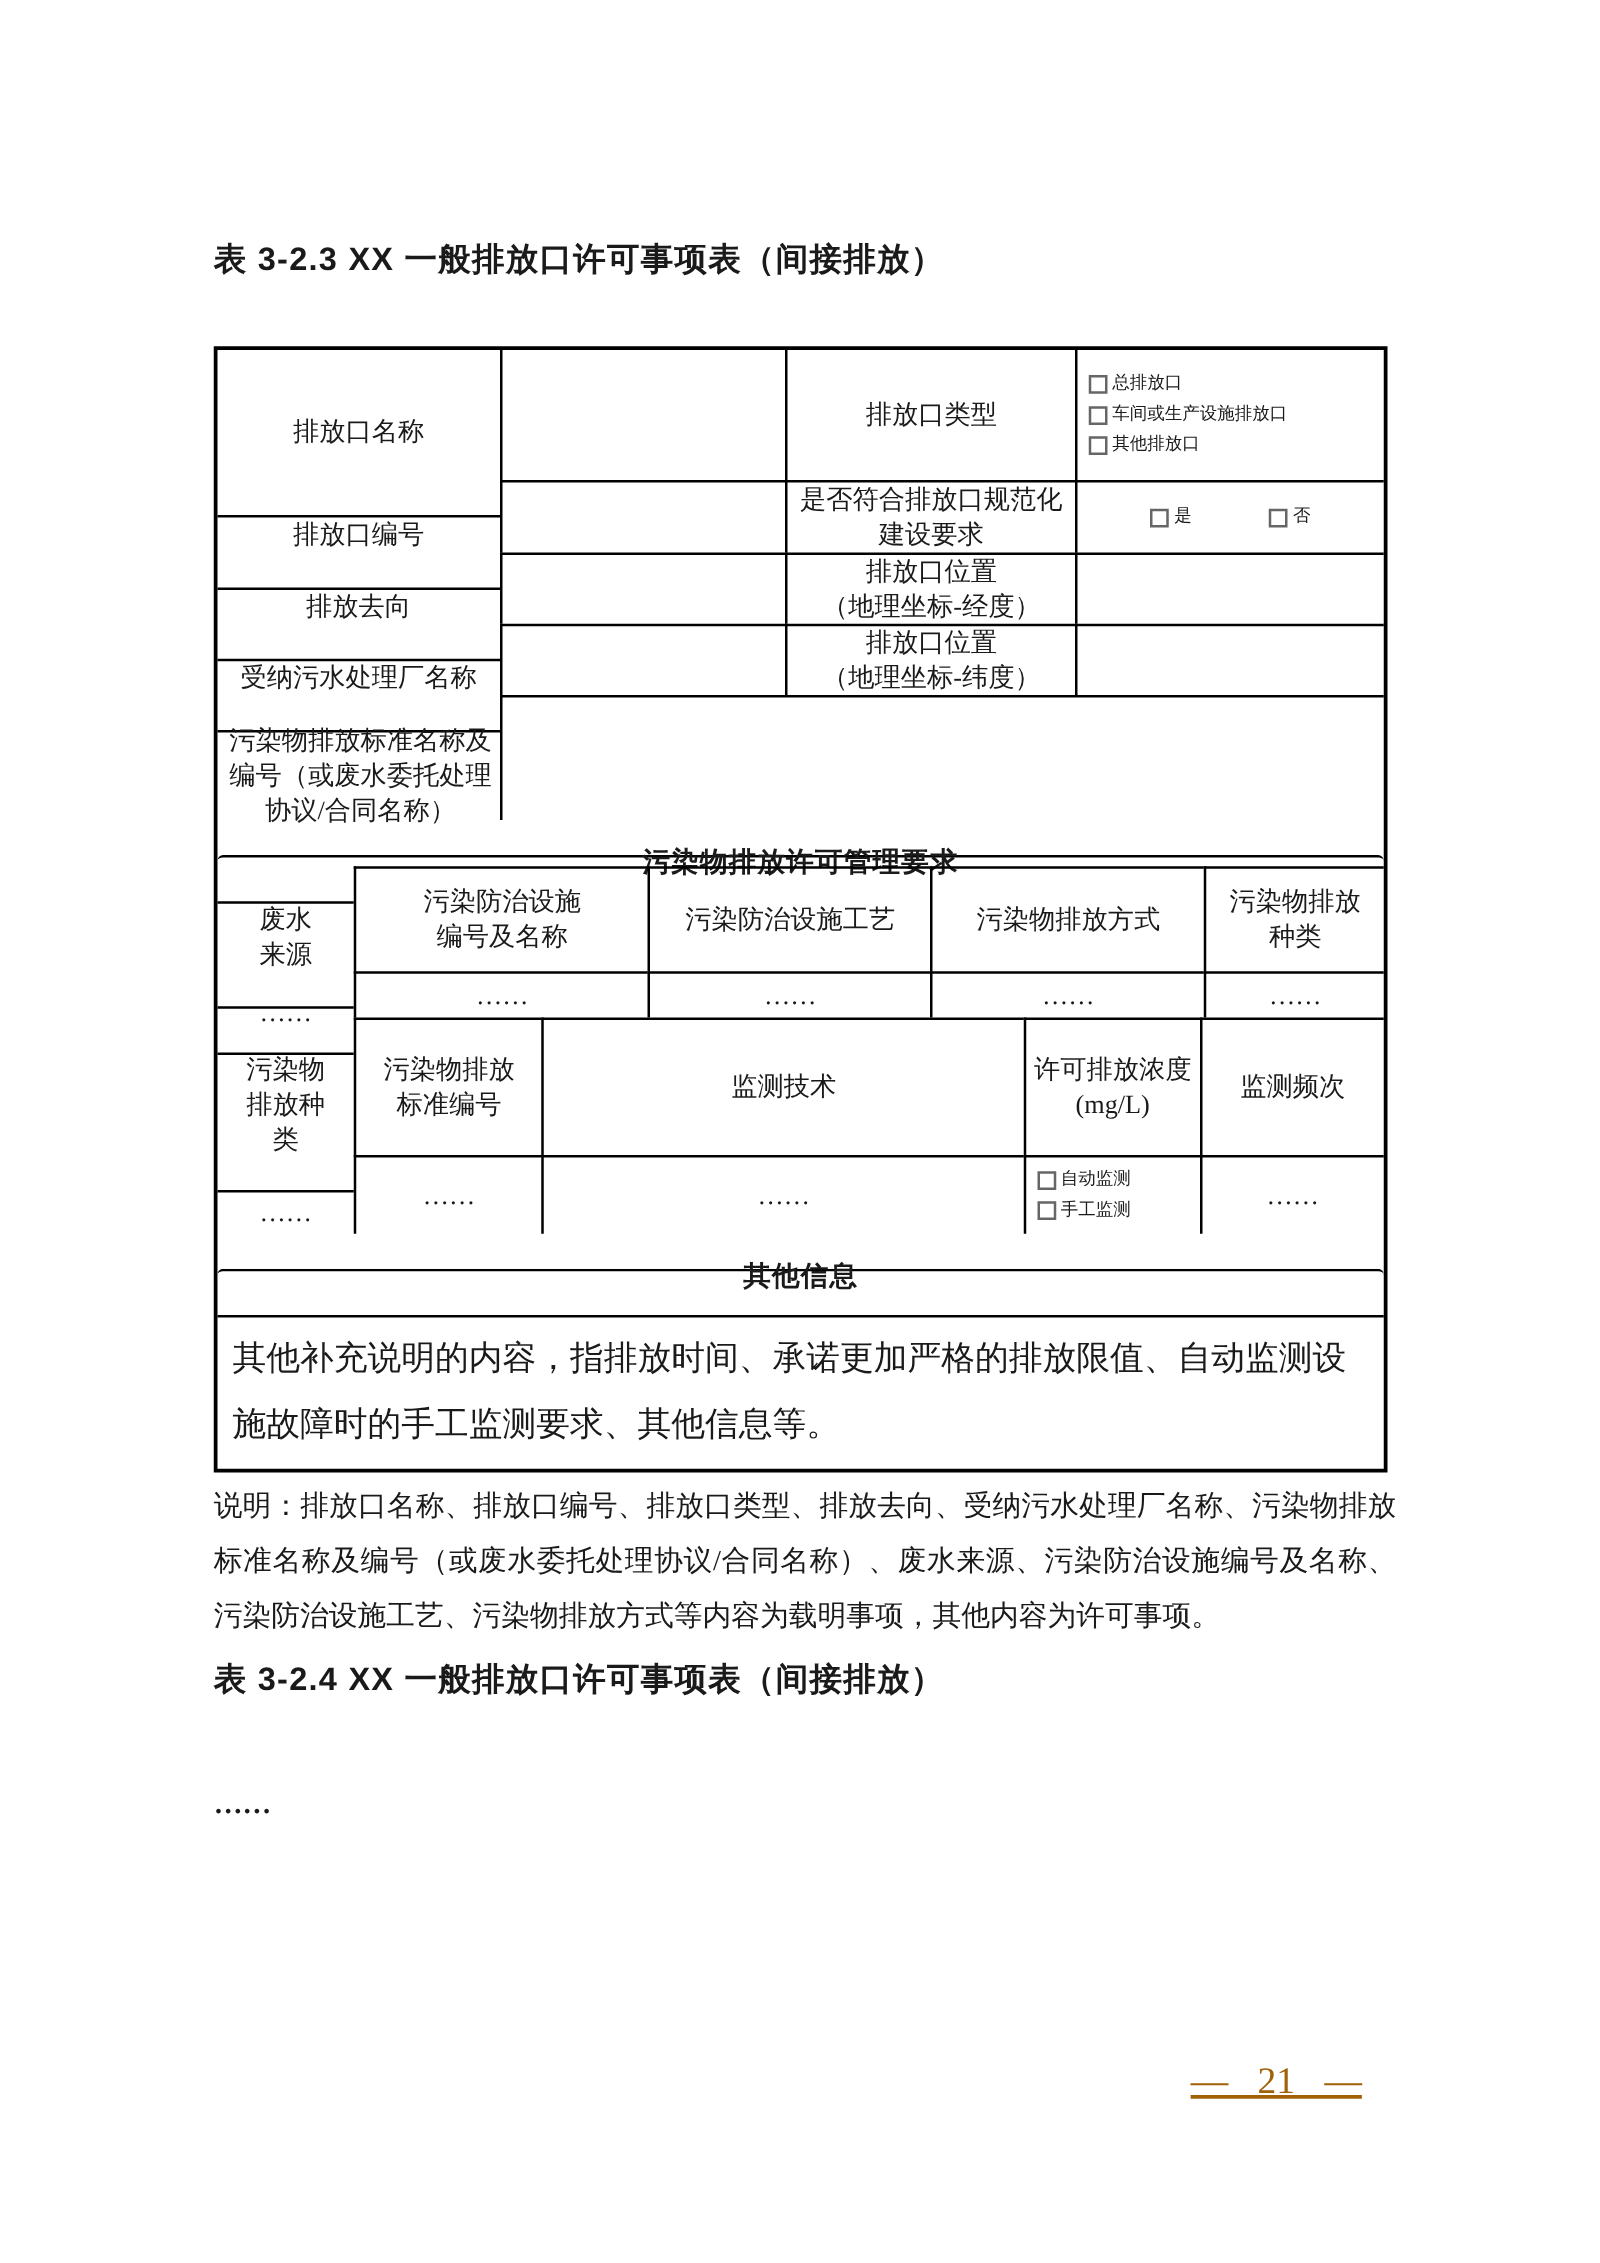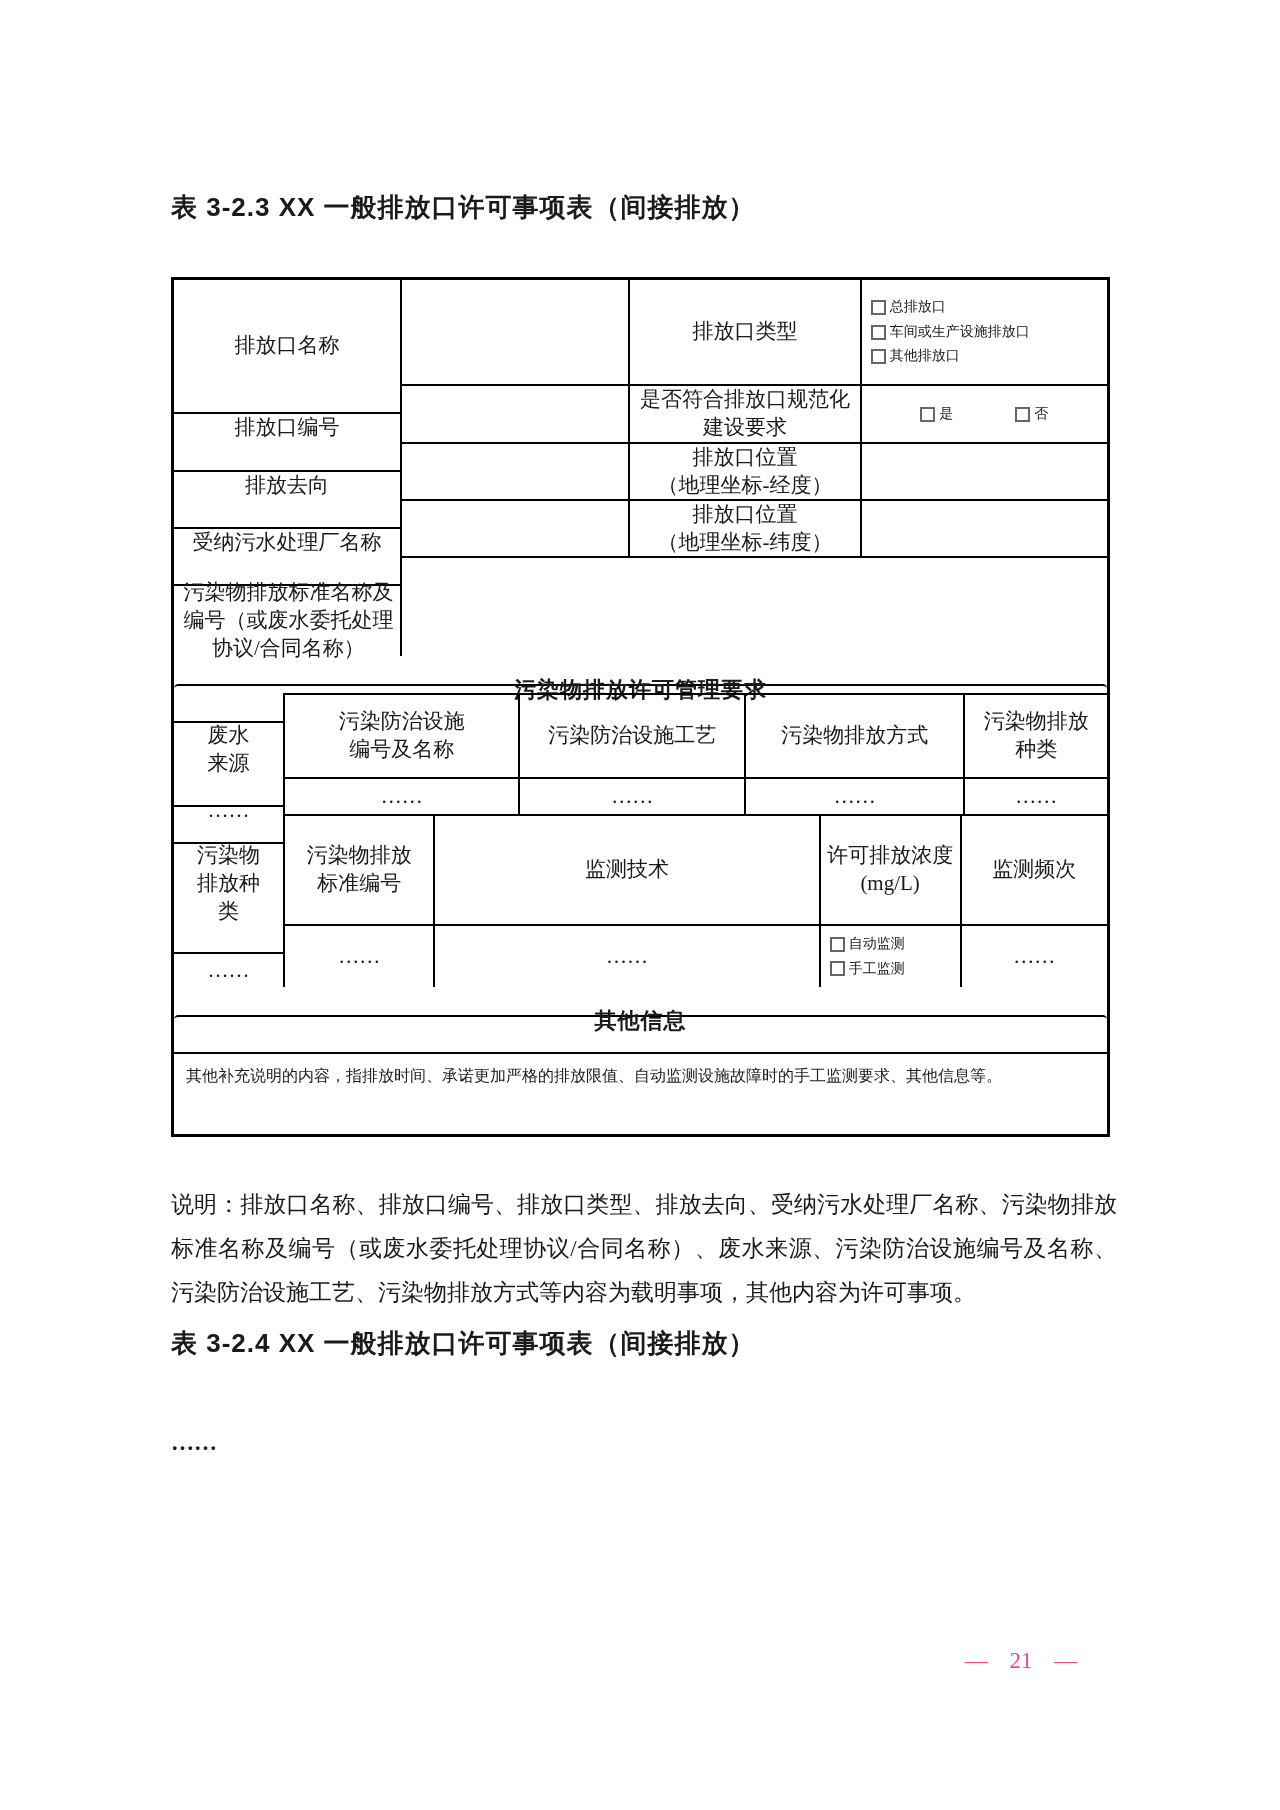--- a/index.html
+++ b/index.html
@@ -37,32 +37,32 @@
   .span24 { grid-column: 2 / 5; }
   .spanAll { grid-column: 1 / -1; }
   .sect { font-family: "Liberation Sans", sans-serif; font-weight: bold; font-size: 22px; letter-spacing: 1px; border-radius: 16px; }
 
   .cbcol { flex-direction: column; align-items: flex-start; justify-content: center; gap: 6px; padding-left: 9px; }
   .cbline { display: flex; align-items: center; font-size: 14px; white-space: nowrap; }
   .cb { width: 15px; height: 15px; border: 2px solid #666; margin-right: 4px; flex: 0 0 auto; background: #fff; }
   .cbrow { display: flex; gap: 62px; }
 
   .othertext {
-    justify-content: flex-start; align-items: flex-start; text-align: center;
-    font-size: 16px; line-height: 1.95; padding: 6px 12px 10px 12px; min-height: 82px;
+    justify-content: flex-start; align-items: flex-start; text-align: left;
+    font-size: 27px; line-height: 1.95; padding: 6px 12px 10px 12px; min-height: 82px;
   }
 
   .note {
     position: absolute; left: 171px; top: 1183px; width: 946px;
     font-size: 23px; line-height: 1.92; text-align: justify;
   }
   .ellipsis-block { position: absolute; left: 171px; top: 1430px; font-size: 23px; font-weight: bold; }
   .pagenum {
     position: absolute; left: 890px; top: 1648px; width: 262px; text-align: center;
-    font-size: 23px; word-spacing: 16px; color: #ec4899;
+    font-size: 30px; word-spacing: 16px; color: #a16207; text-decoration: underline;
   }
 </style>
 </head>
 <body>
 
 <div class="doc-title" id="title-323">表 3-2.3  XX 一般排放口许可事项表（间接排放）</div>
 
 <div class="tbl">
 
   <div class="grid gA">

